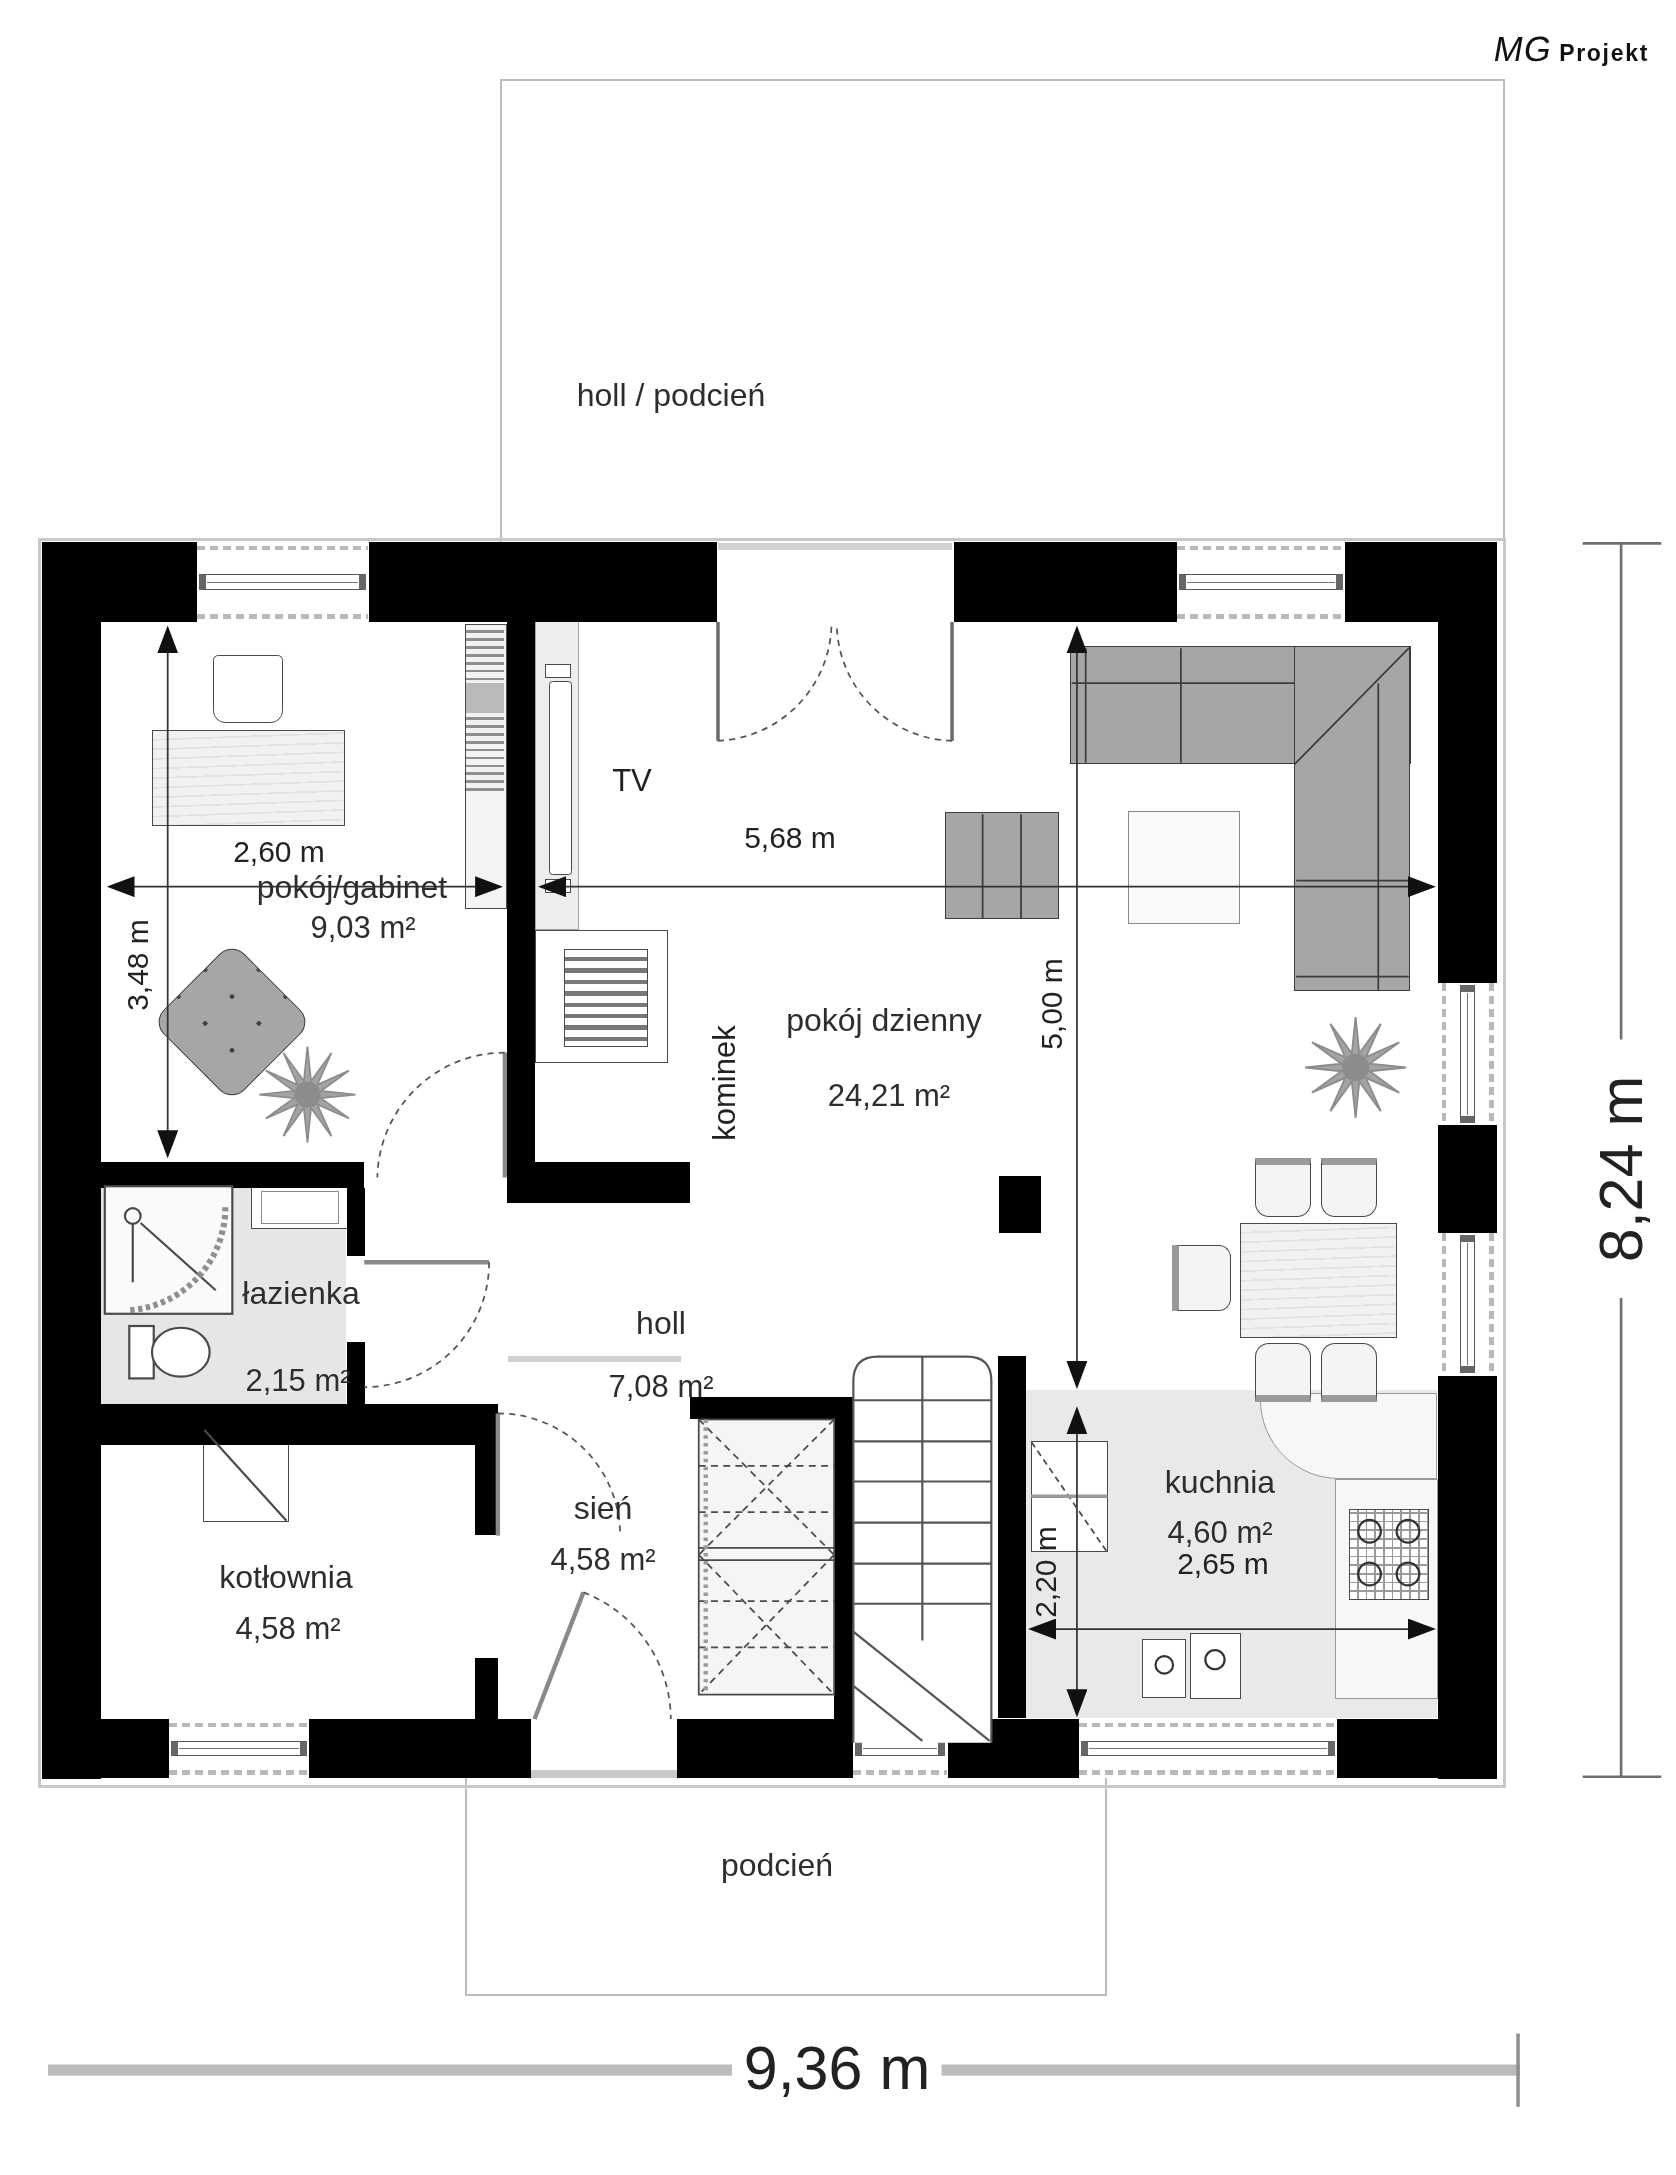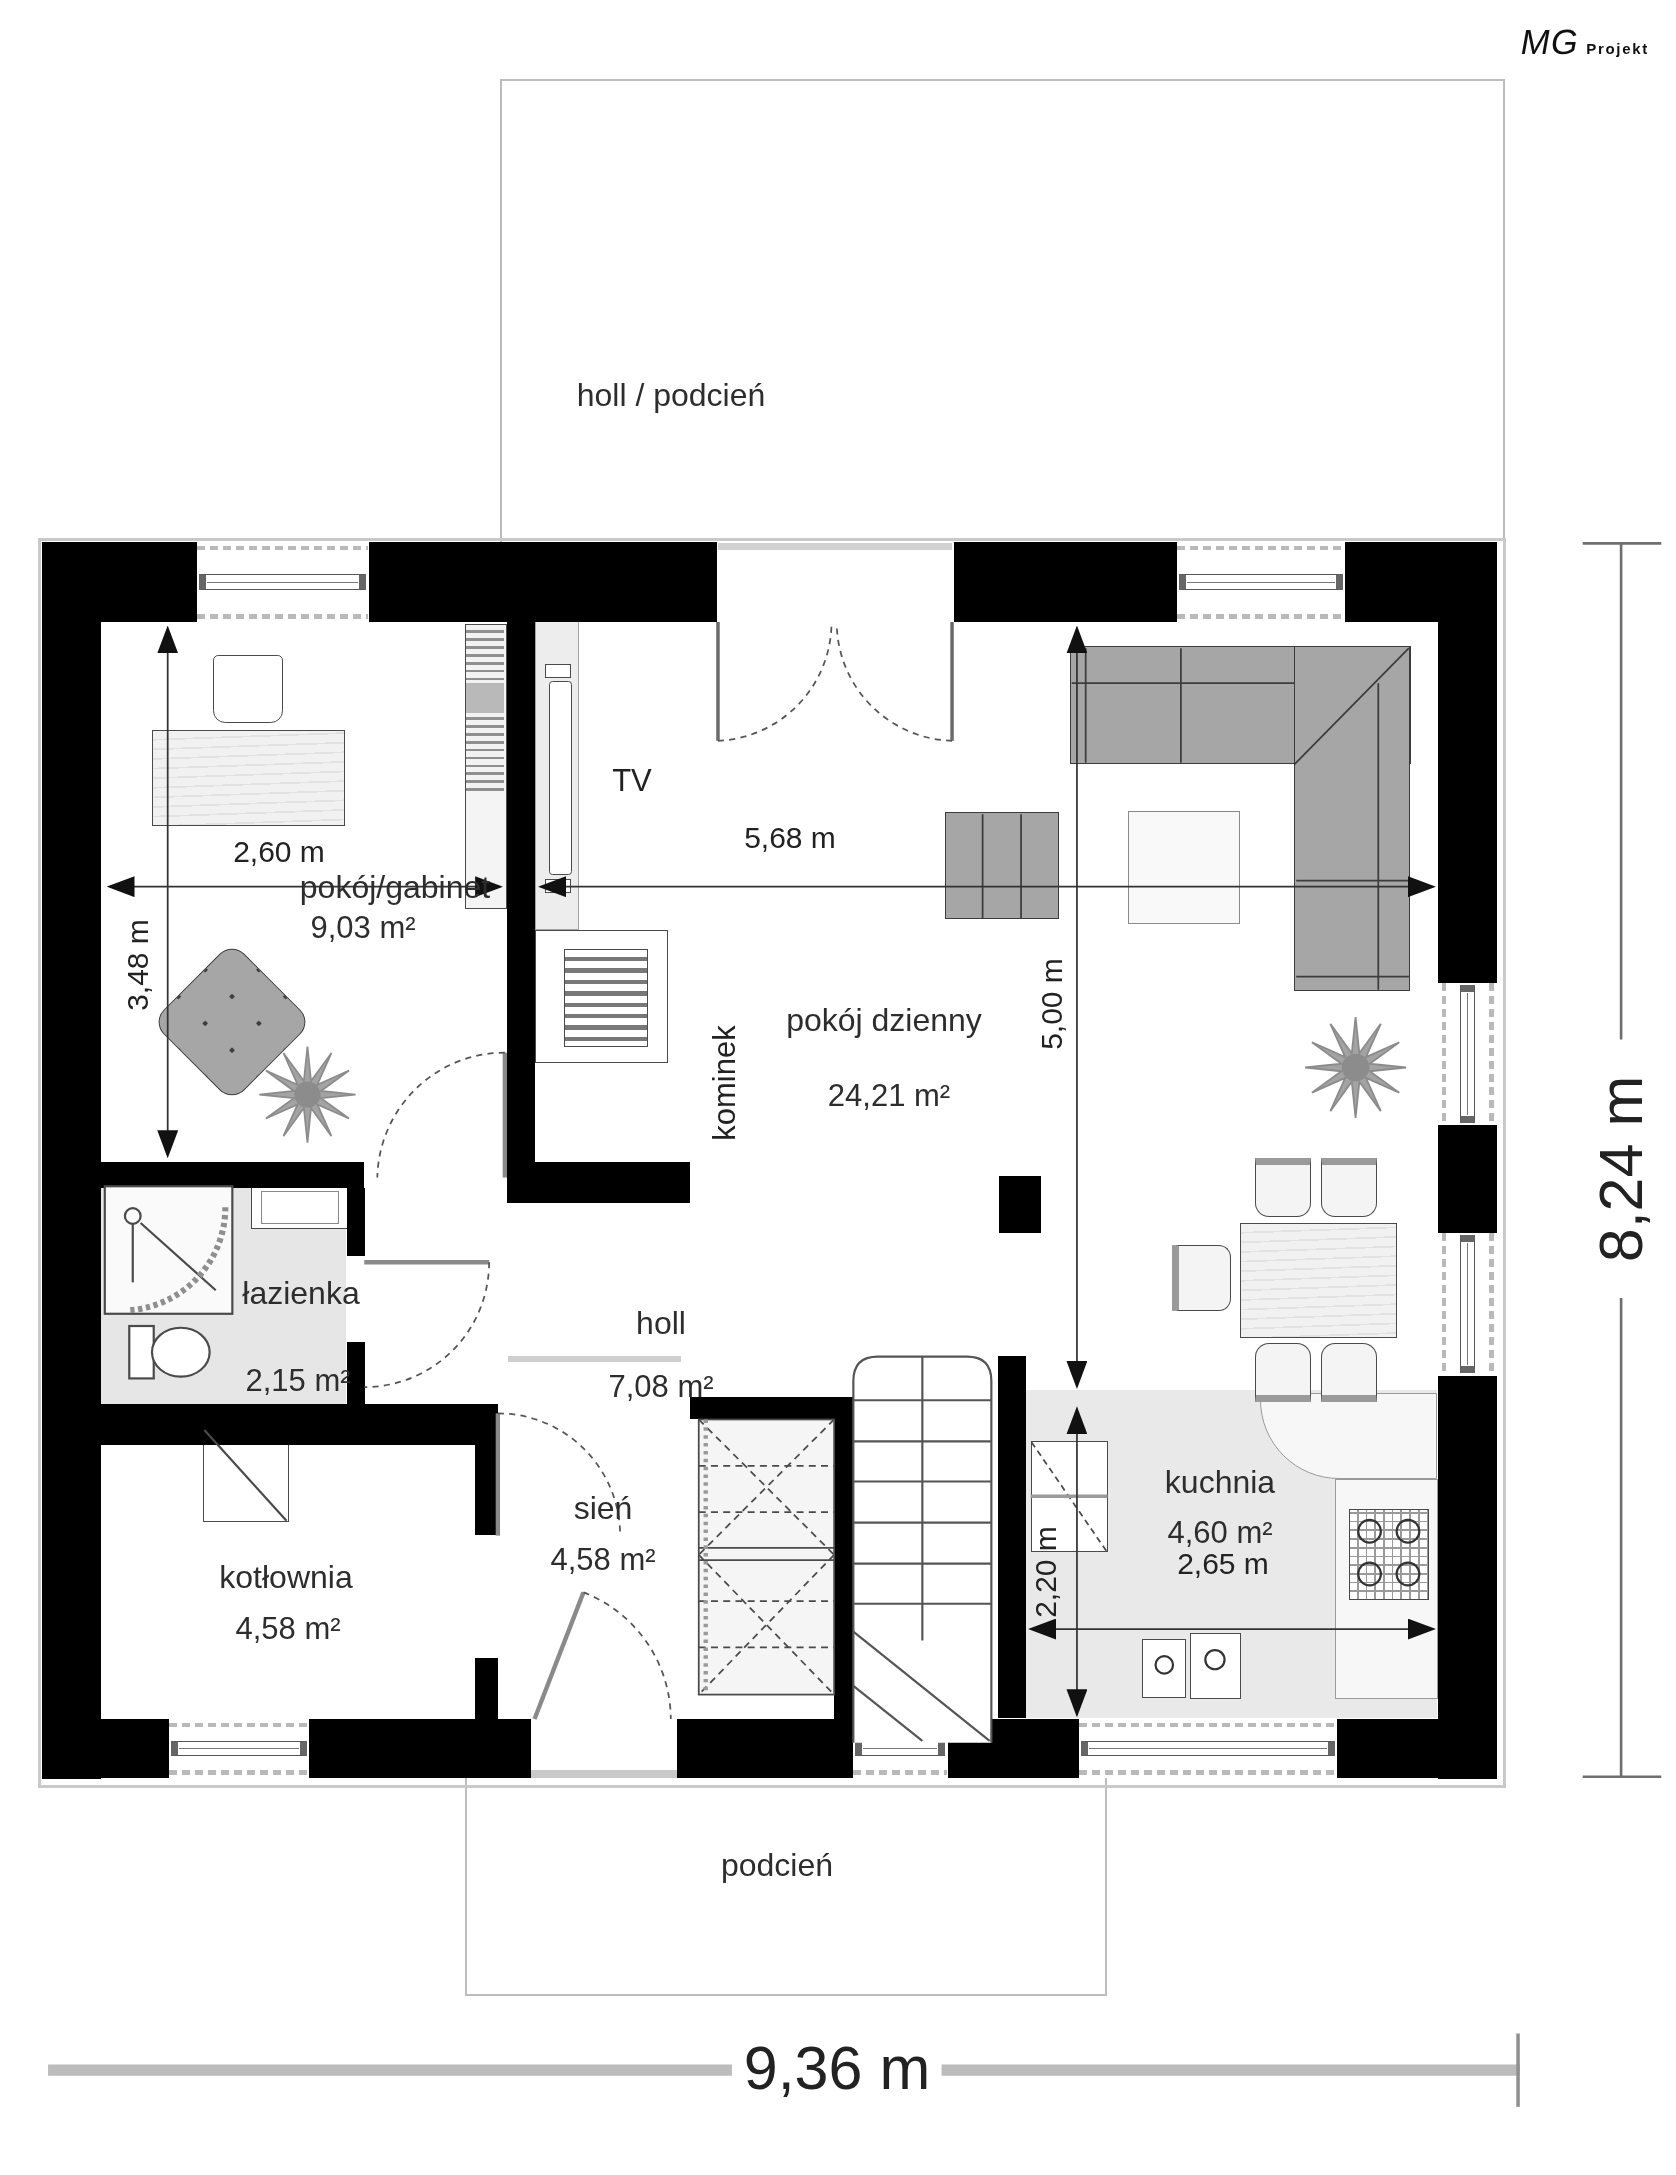--- a/index.html
+++ b/index.html
@@ -30,21 +30,21 @@
   .winv .win-glass i{top:1.7px;bottom:1.7px;left:50%;width:0;height:auto;border-top:none;border-left:1.7px solid #777;}
   .stripes{background:repeating-linear-gradient(180deg,#f2f2f2 0 5.2px,#8f8f8f 5.2px 7.9px);}
   .grid{background:
      repeating-linear-gradient(0deg,transparent 0 7px,#9a9a9a 7px 8.7px),
      repeating-linear-gradient(90deg,transparent 0 7px,#9a9a9a 7px 8.7px),#fff;}
   .fire-grill{background:repeating-linear-gradient(180deg,#fff 0 7px,#787878 7px 11.4px);}
   .wood{background:
      repeating-linear-gradient(178deg,#f1f1f1 0 7.9px,#e2e2e2 7.9px 9.6px);}
   .logo{position:absolute;right:28px;top:12.2px;color:#111;display:flex;align-items:baseline;gap:7px;}
   .logo .mg{font-size:35px;font-weight:500;transform:skewX(-10deg);letter-spacing:0.9px;}
-  .logo .pj{font-size:15px;font-weight:bold;letter-spacing:1.7px;margin-top:28px;}
+  .logo .pj{font-size:23px;font-weight:bold;letter-spacing:1.7px;margin-top:28px;}
   svg.ov{position:absolute;left:0;top:0;pointer-events:none;}
 </style>
 </head>
 <body>
 
 <div class="plan">
 
   <div class="logo">
     <span class="mg">MG</span>
     <span class="pj">Projekt</span>
@@ -310,21 +310,21 @@
       <line x1="55" y1="2370" x2="838" y2="2370" stroke="#bcbcbc" stroke-width="13"></line>
       <line x1="1078" y1="2370" x2="1740" y2="2370" stroke="#bcbcbc" stroke-width="13"></line>
       <line x1="1738" y1="2328" x2="1738" y2="2412" stroke="#8f8f8f" stroke-width="4"></line>
     </g>
   </svg>
 
   <div class="label room-name" style="left:671px;top:395px;">
     <span>holl / podcień</span>
   </div>
 
-  <div class="label room-name" style="left:352px;top:887px;margin-left:43px;">
+  <div class="label room-name" style="left:352px;top:887px;">
     <span>pokój/gabinet</span>
   </div>
   <div class="label room-area" style="left:355px;top:928px;margin-left:8px;">
     <span>9,03 m²</span>
   </div>
 
   <div class="label room-name" style="left:884px;top:1020px;">
     <span>pokój dzienny</span>
   </div>
   <div class="label room-area" style="left:889px;top:1064px;margin-top:32px;">

